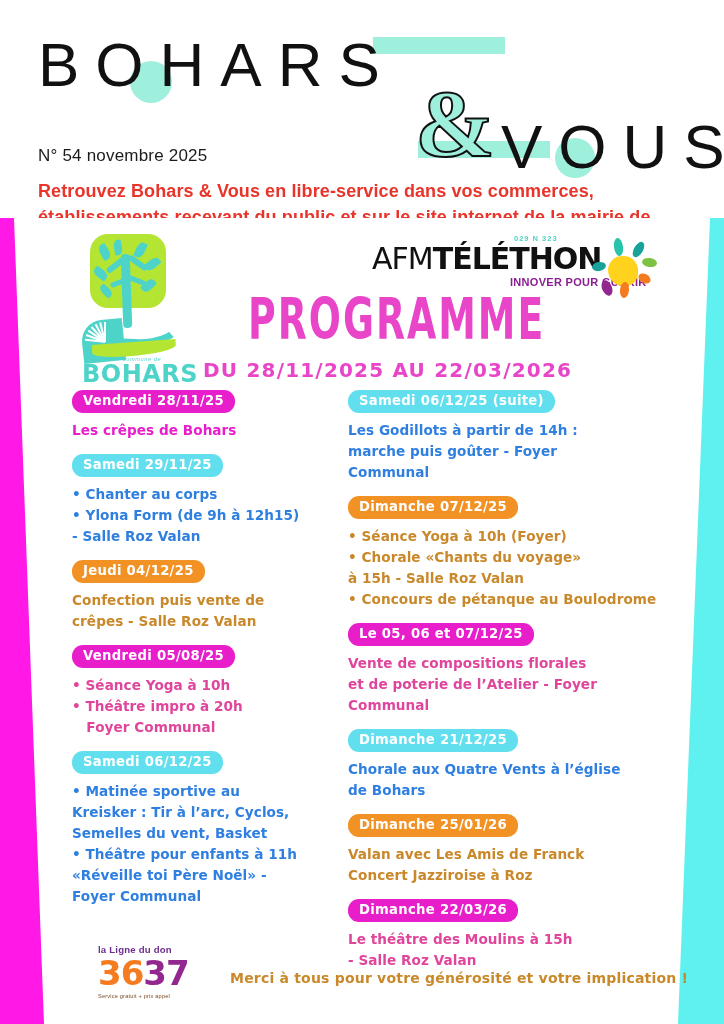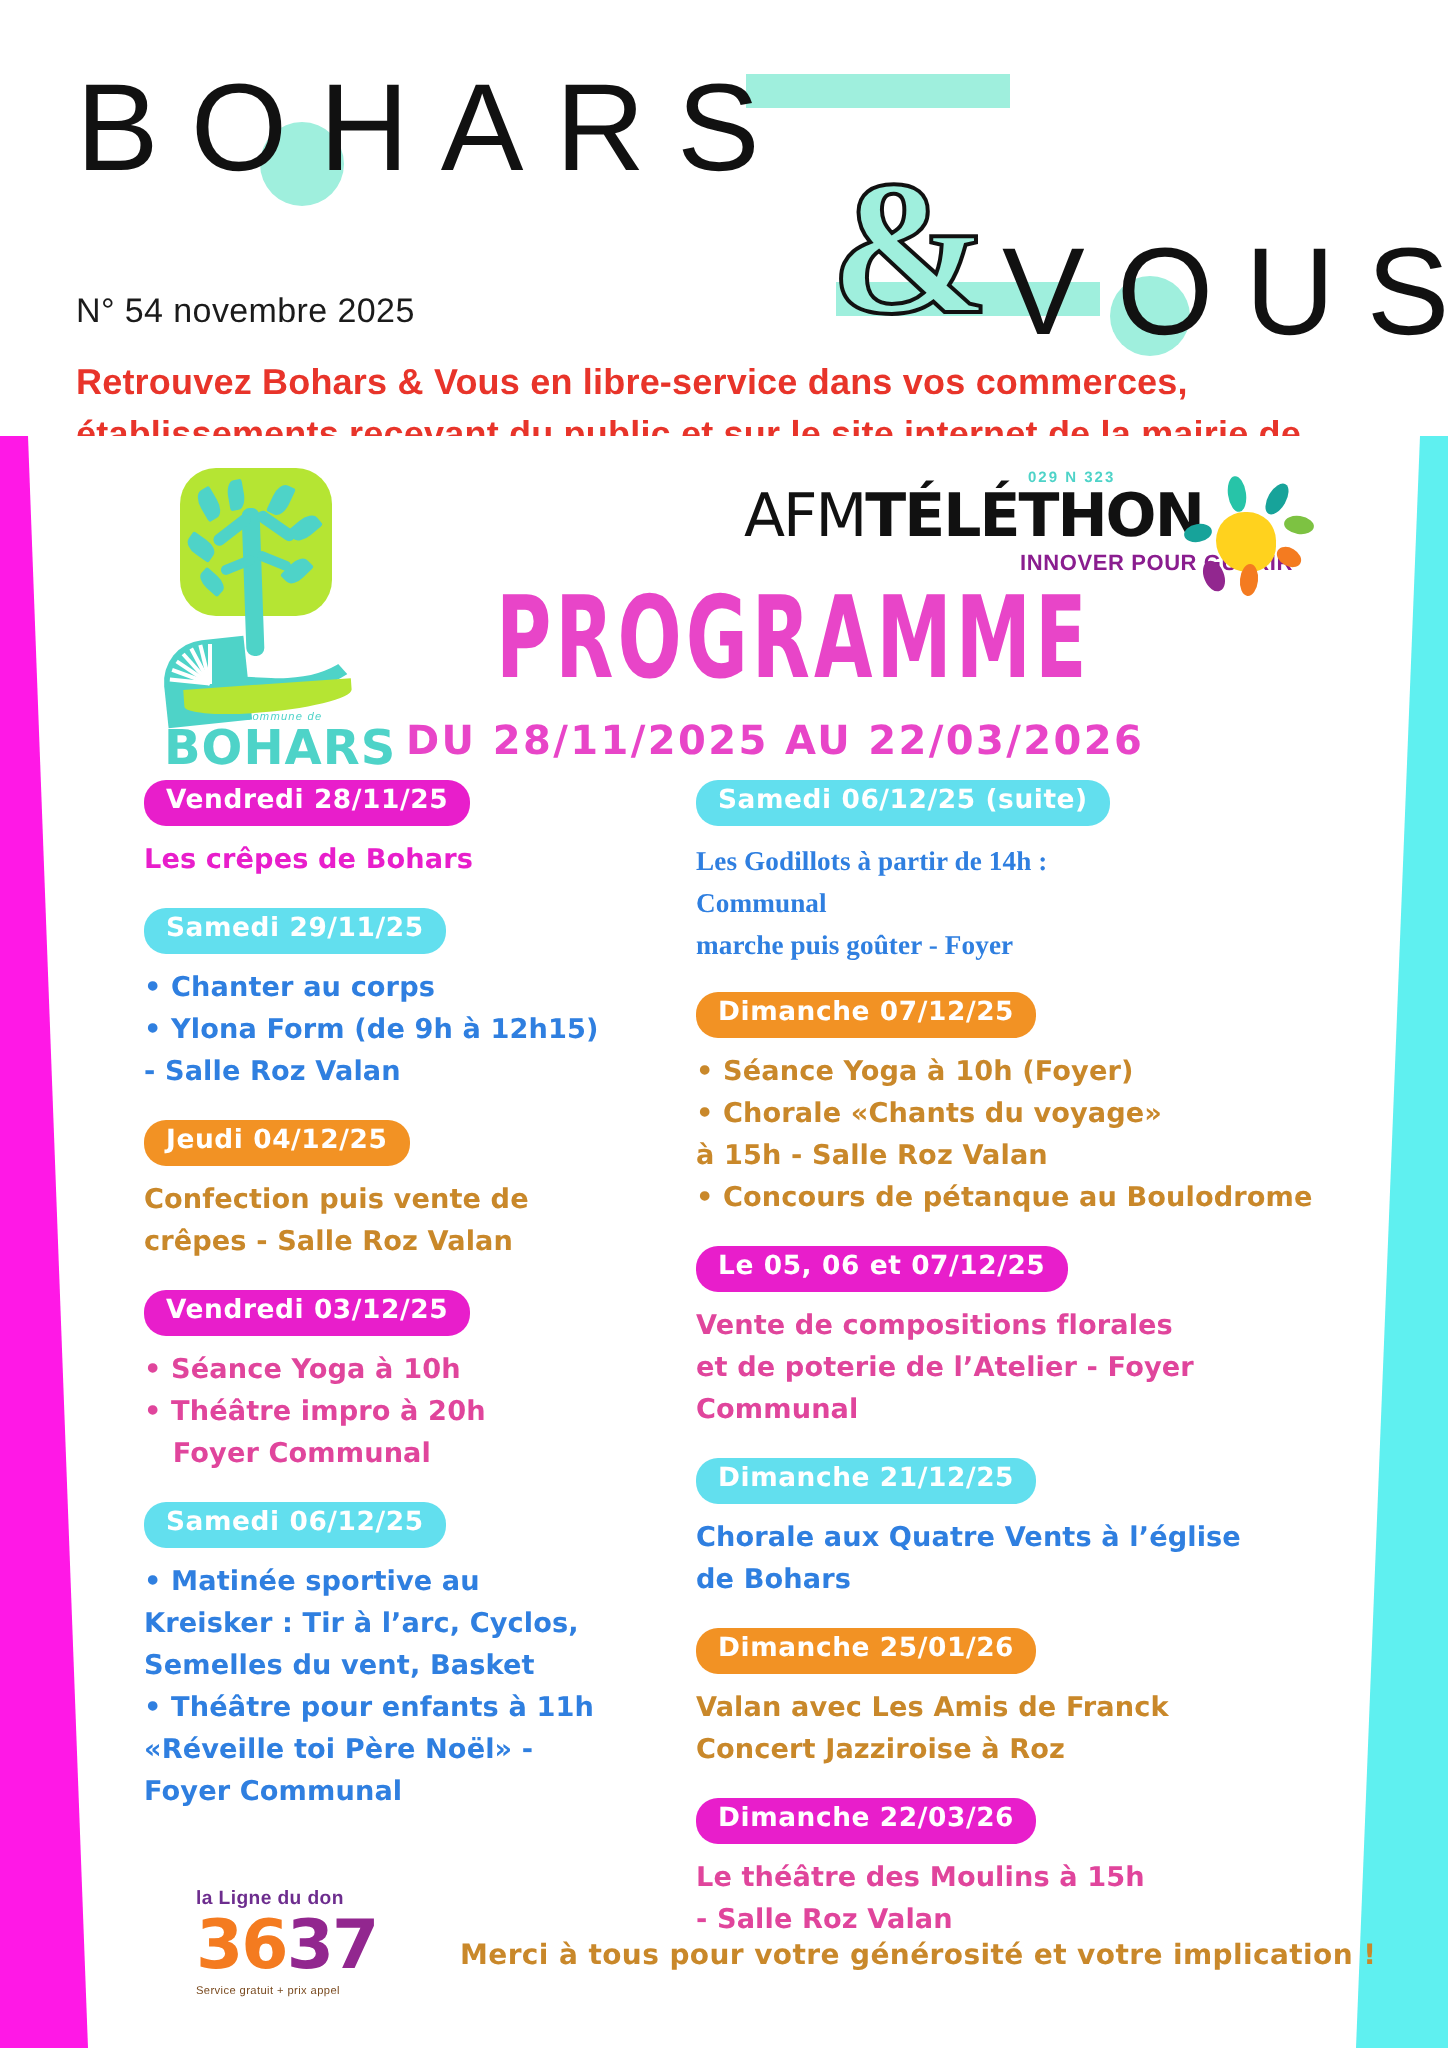--- a/index.html
+++ b/index.html
@@ -292,39 +292,39 @@
             </div></div>
           <div class="entry"><div class="badge" style="background: rgb(98, 223, 238);">Samedi 29/11/25</div><div class="desc" style="color: rgb(47, 127, 224);">
               <div>• Chanter au corps</div>
               <div>• Ylona Form (de 9h à 12h15)</div>
               <div>- Salle Roz Valan</div>
             </div></div>
           <div class="entry"><div class="badge" style="background: rgb(242, 146, 36);">Jeudi 04/12/25</div><div class="desc" style="color: rgb(201, 136, 42);">
               <div>Confection puis vente de</div>
               <div>crêpes - Salle Roz Valan</div>
             </div></div>
-          <div class="entry"><div class="badge" style="background: rgb(232, 30, 203);">Vendredi 03/12/25</div><div class="desc" style="color: rgb(224, 69, 156);">
+          <div class="entry"><div class="badge" style="background: rgb(232, 30, 203);">Vendredi 05/08/25</div><div class="desc" style="color: rgb(224, 69, 156);">
               <div>• Séance Yoga à 10h</div>
               <div>• Théâtre impro à 20h</div>
               <div>   Foyer Communal</div>
             </div></div>
           <div class="entry"><div class="badge" style="background: rgb(98, 223, 238);">Samedi 06/12/25</div><div class="desc" style="color: rgb(47, 127, 224);">
               <div>• Matinée sportive au</div>
               <div>Kreisker : Tir à l’arc, Cyclos,</div>
               <div>Semelles du vent, Basket</div>
               <div>• Théâtre pour enfants à 11h</div>
               <div>«Réveille toi Père Noël» -</div>
               <div>Foyer Communal</div>
             </div></div>
         </div>
       <div class="col col-right">
-          <div class="entry"><div class="badge" style="background: rgb(98, 223, 238);">Samedi 06/12/25 (suite)</div><div class="desc" style="color: rgb(47, 127, 224); font-family: Liberation Serif, serif;">
+          <div class="entry"><div class="badge" style="background: rgb(98, 223, 238);">Samedi 06/12/25 (suite)</div><div class="desc" style="color: rgb(47, 127, 224);">
               <div>Les Godillots à partir de 14h :</div>
+              <div>marche puis goûter - Foyer</div>
               <div>Communal</div>
-              <div>marche puis goûter - Foyer</div>
             </div></div>
           <div class="entry"><div class="badge" style="background: rgb(242, 146, 36);">Dimanche 07/12/25</div><div class="desc" style="color: rgb(201, 136, 42);">
               <div>• Séance Yoga à 10h (Foyer)</div>
               <div>• Chorale «Chants du voyage»</div>
               <div>à 15h - Salle Roz Valan</div>
               <div>• Concours de pétanque au Boulodrome</div>
             </div></div>
           <div class="entry"><div class="badge" style="background: rgb(232, 30, 203);">Le 05, 06 et 07/12/25</div><div class="desc" style="color: rgb(224, 69, 156);">
               <div>Vente de compositions florales</div>
               <div>et de poterie de l’Atelier - Foyer Communal</div>

